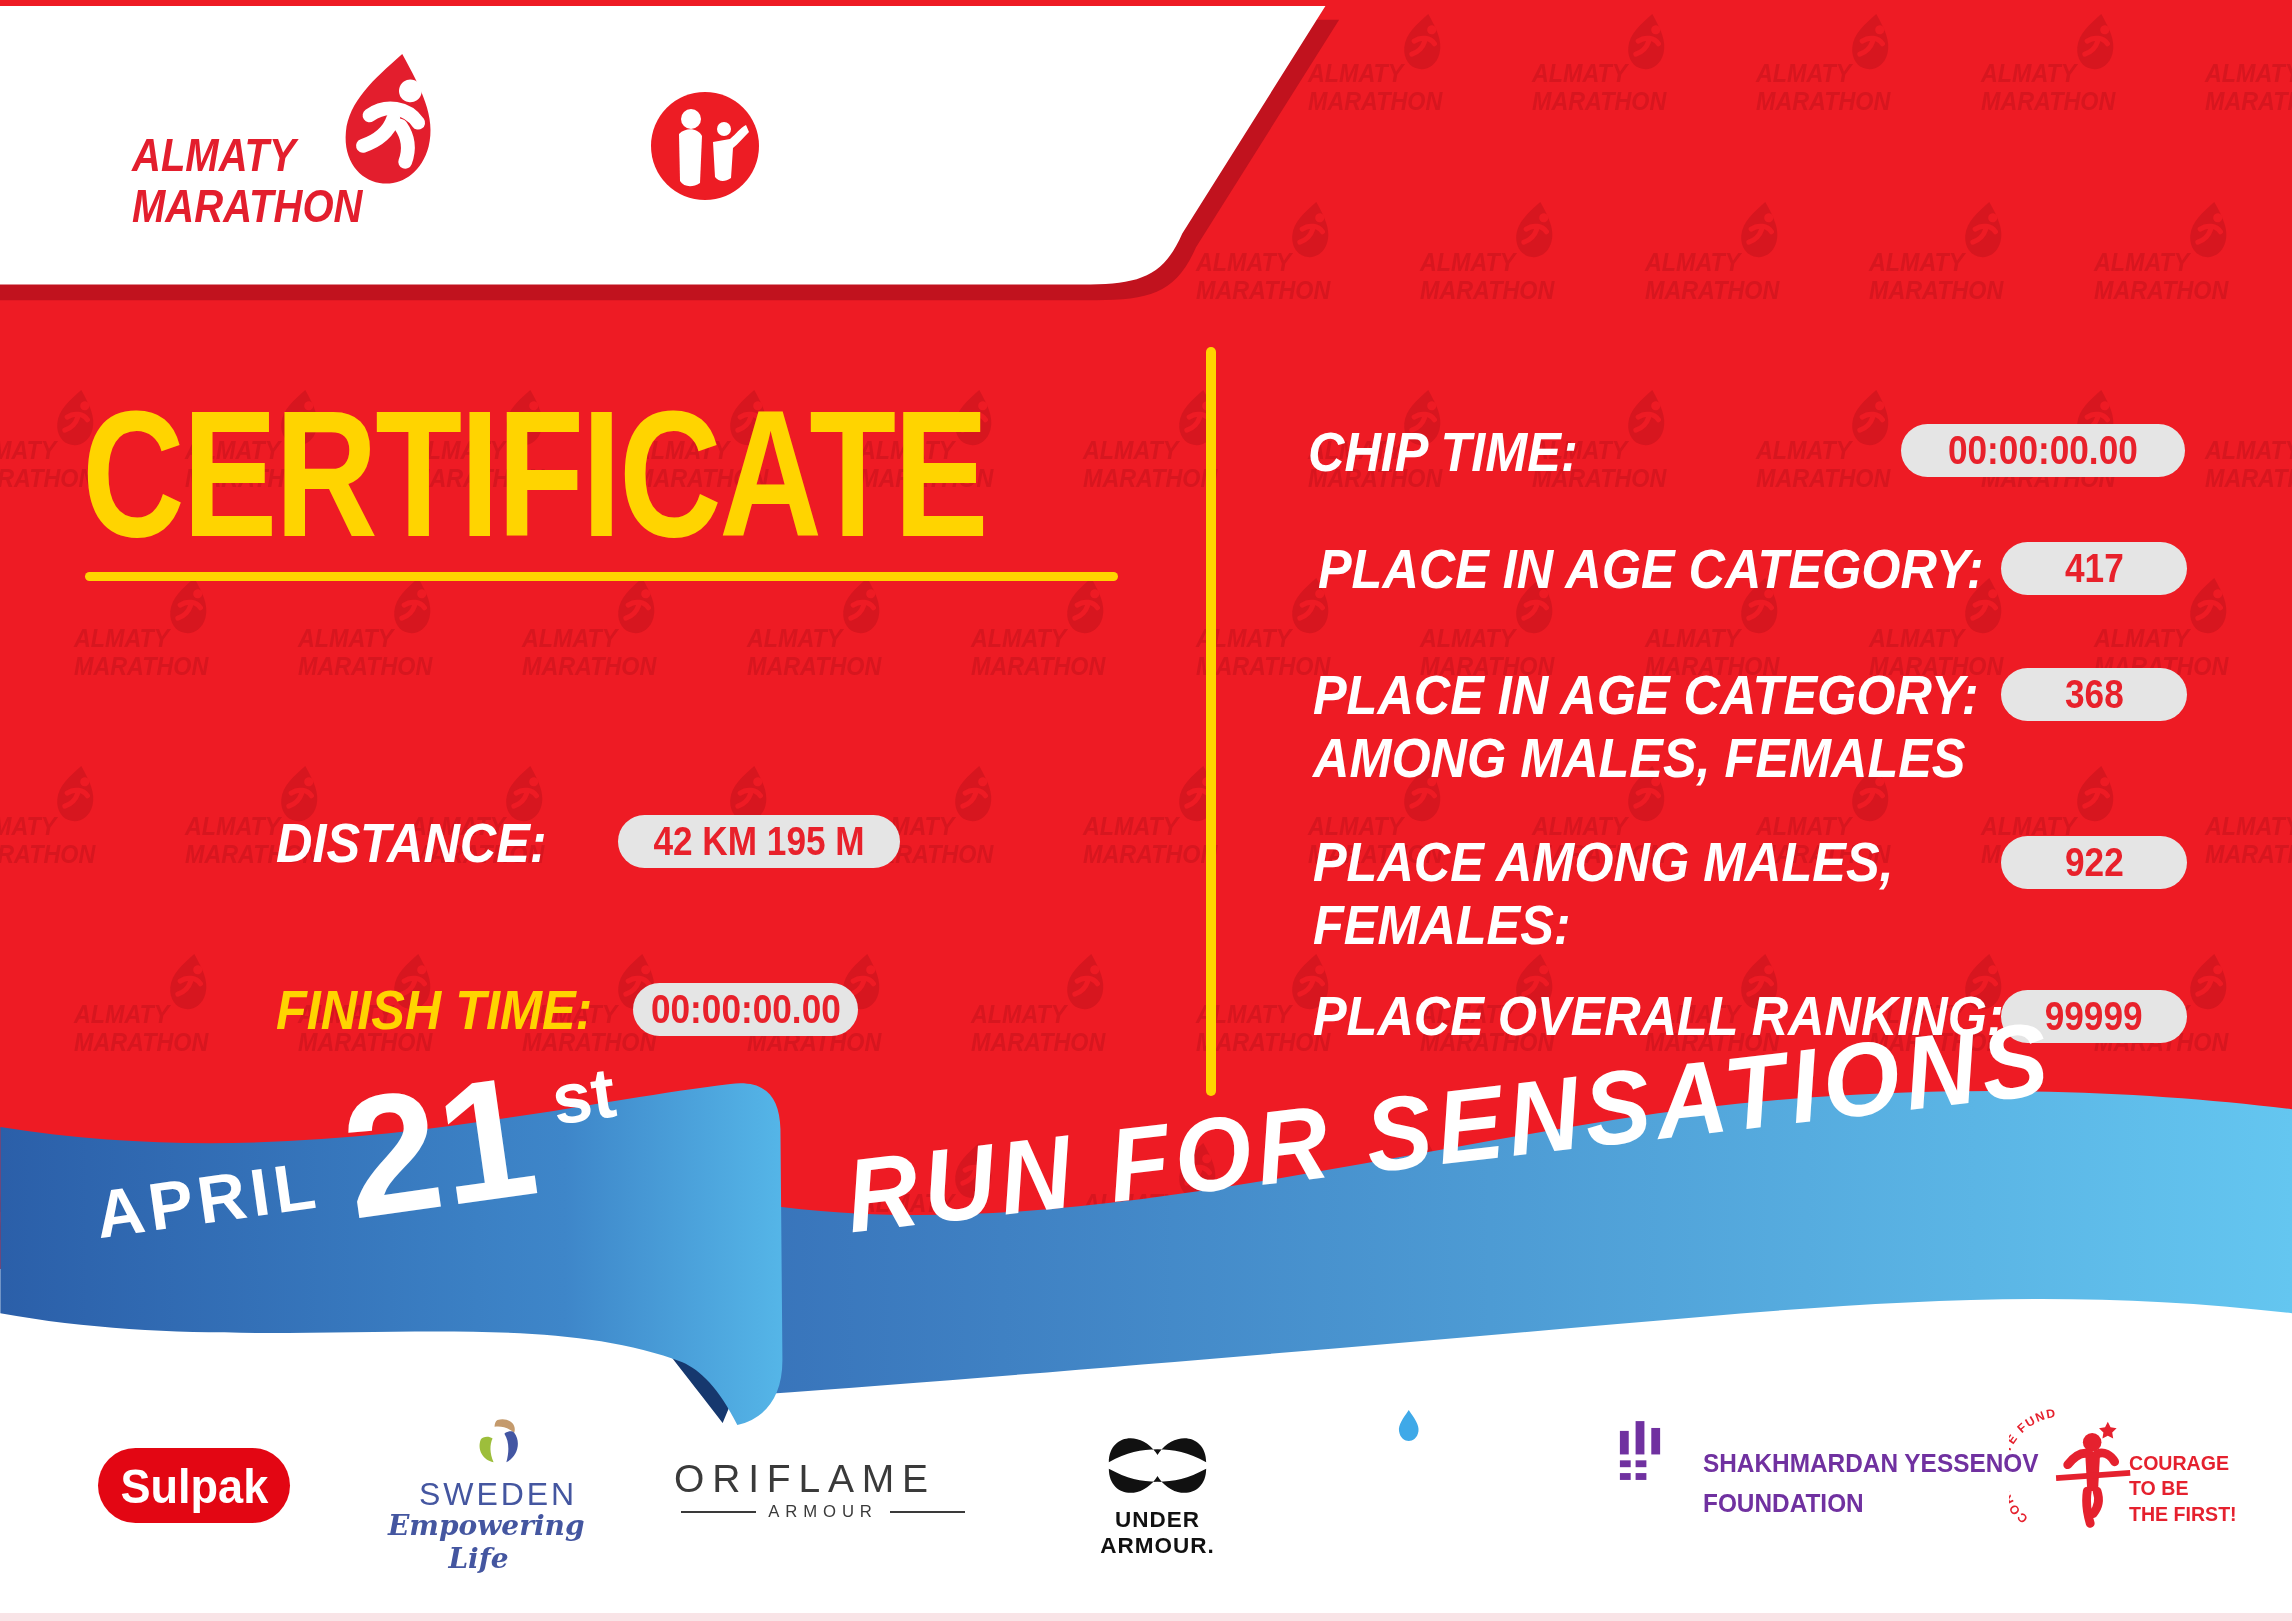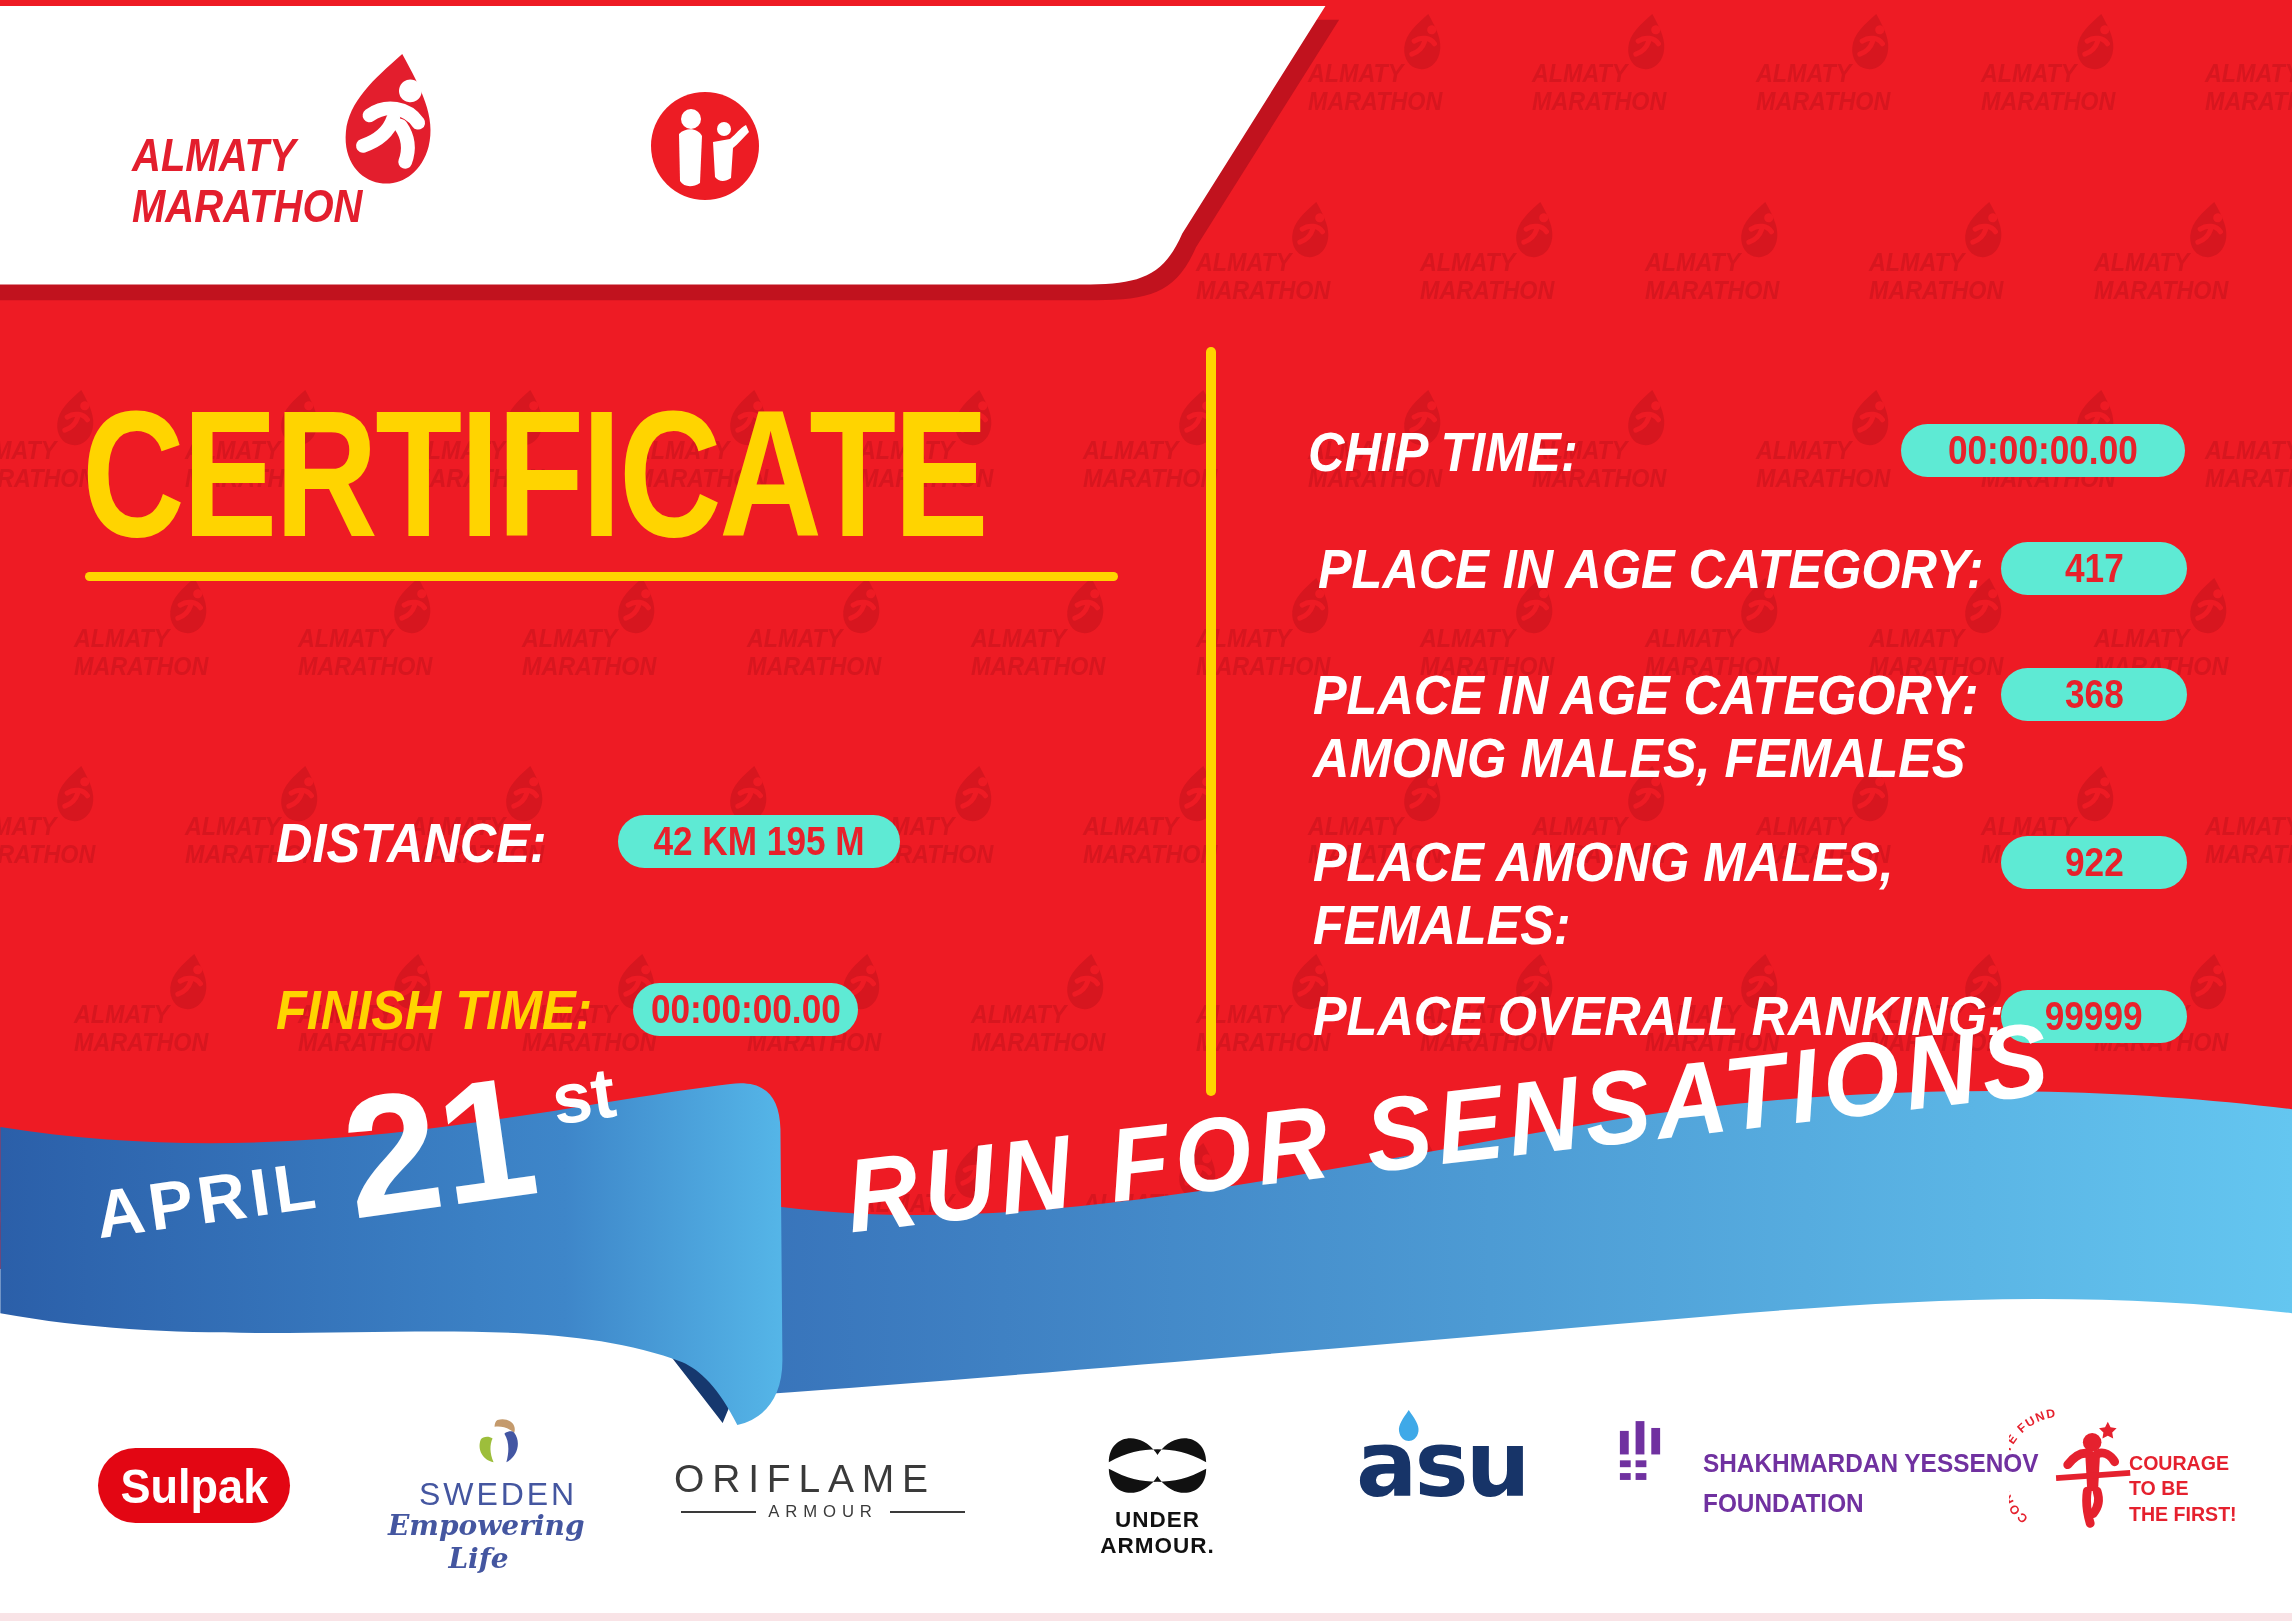--- a/index.html
+++ b/index.html
@@ -25,21 +25,21 @@
   #title-rule{left:85px;top:572px;width:1033px;height:8.8px;background:var(--yellow);border-radius:4.9px;}
 
   #name-pill{left:80px;top:632px;width:998px;height:82px;background:#fff;border-radius:43px;display:flex;align-items:center;}
   #name-pill span{margin-left:47px;font:700 62px "Liberation Sans",sans-serif;color:var(--pill-text-red);
                   transform:scaleX(.84);transform-origin:left center;white-space:nowrap;}
 
   .lbl{position:absolute;font:italic 700 56px/63px "Liberation Sans",sans-serif;color:#fff;
        transform:scaleX(.9);transform-origin:left top;white-space:nowrap;}
   .lbl.yellow{color:var(--yellow);}
 
-  .pill{position:absolute;background:#5eead4;border-radius:26.5px;display:flex;align-items:center;justify-content:center;text-align:center;}
+  .pill{position:absolute;background:#e5e5e5;border-radius:26.5px;display:flex;align-items:center;justify-content:center;text-align:center;}
   .pill span{font:700 40px "Liberation Sans",sans-serif;color:var(--pill-text-red);transform:scaleX(.88);white-space:nowrap;}
 
   #divider{left:1206px;top:347px;width:9.8px;height:749px;background:var(--yellow);border-radius:4.9px;}
 
   
   #ribbon-svg{left:0;top:0;width:2293px;height:1621px;}
   #date-block{left:103px;top:1125px;display:flex;align-items:flex-end;gap:29px;color:#fff;
               transform:rotate(-8deg);transform-origin:left bottom;}
   #date-month{font:700 67px/1 "Liberation Sans",sans-serif;letter-spacing:4.9px;margin-bottom:17.6px;}
   #date-day{font:700 171px/0.82 "Liberation Sans",sans-serif;}
@@ -987,21 +987,20 @@
     <div class="tx">ARMOUR</div>
     <div class="ln"></div>
   </div>
 
   <svg class="abs" style="left:1094px;top:1429px;width:127px;height:73px" viewBox="-65 -45 130 90">
     <path fill="#111" d="M-60 -4 C-60 -38 -22 -44 -2 -16 L0 -13 L2 -16 C22 -44 60 -38 60 -4 C38 -16 20 -20 0 -20 C-20 -20 -38 -16 -60 -4 Z"></path>
     <path fill="#111" d="M-60 4 C-60 38 -22 44 -2 16 L0 13 L2 16 C22 44 60 38 60 4 C38 16 20 20 0 20 C-20 20 -38 16 -60 4 Z"></path>
   </svg>
   <div class="abs" id="ua-word">UNDER ARMOUR.</div>
 
-  <div class="abs" id="asu-word">asu</div>
   <svg class="abs" style="left:1396px;top:1409px;width:25.5px;height:33px" viewBox="0 0 26 34">
     <path d="M13 1 C19 10 24 16 23 23 C22 30 17 33 13 33 C9 33 4 30 3 23 C2 16 7 10 13 1 Z" fill="#3FA9E8"></path>
   </svg>
 
   <svg class="abs" style="left:1615px;top:1419px;width:51px;height:65px" viewBox="0 0 52 66">
     <rect x="5" y="12" width="9" height="24" fill="#7031A0"></rect>
     <rect x="21" y="2" width="9" height="34" fill="#7031A0"></rect>
     <rect x="37" y="9" width="9" height="27" fill="#7031A0"></rect>
     <rect x="5" y="42" width="11" height="7" fill="#7031A0"></rect>
     <rect x="21" y="42" width="11" height="7" fill="#7031A0"></rect>

